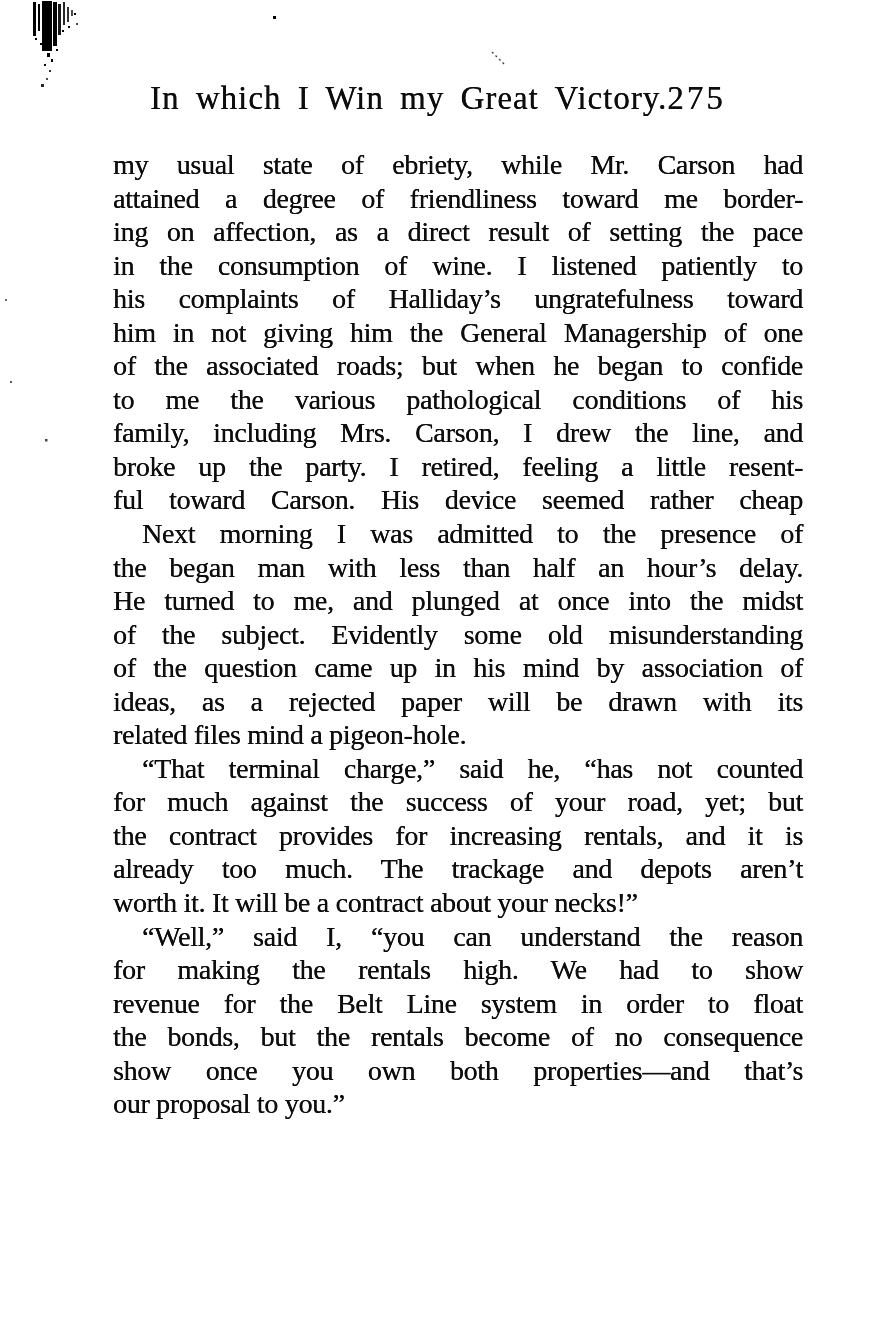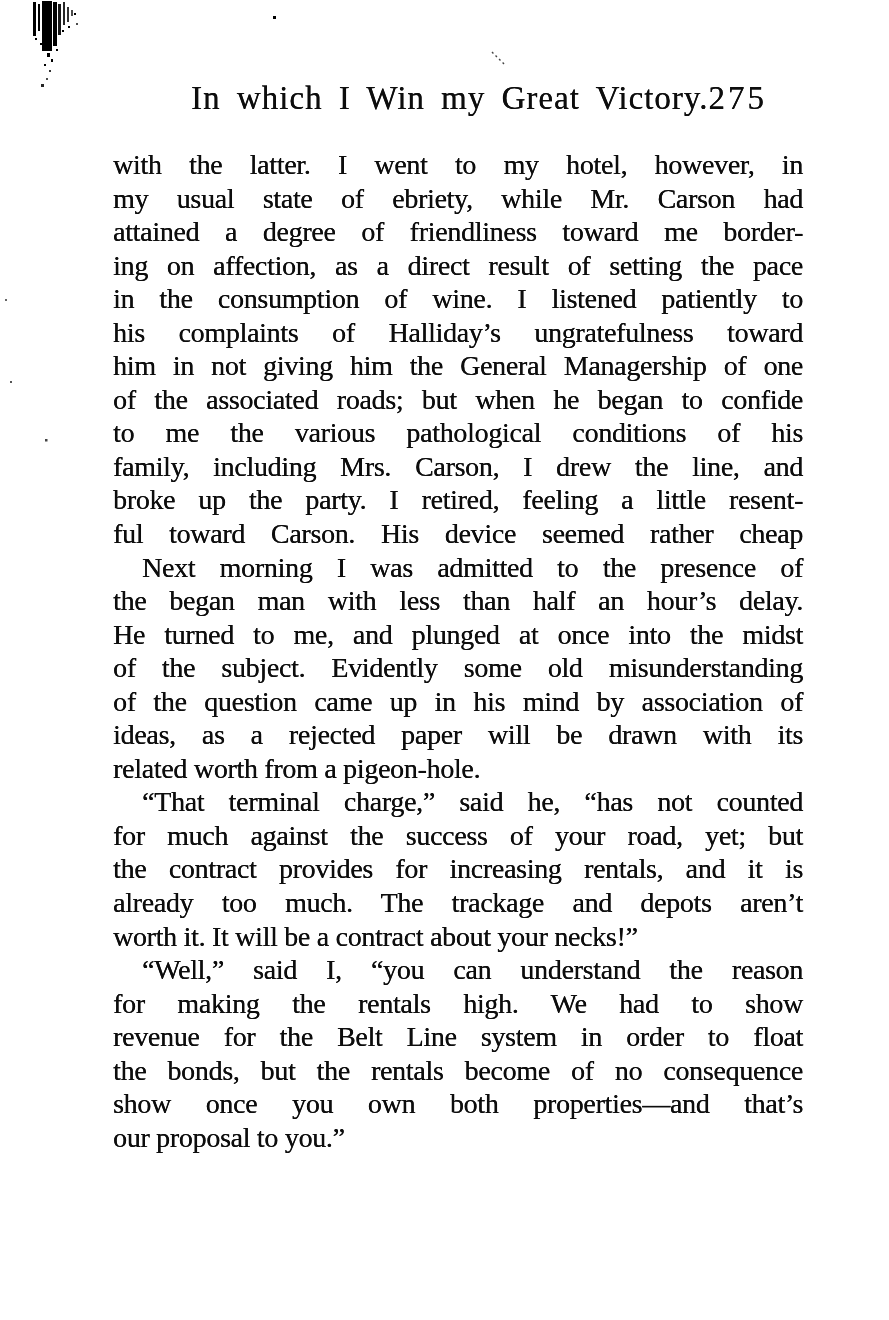--- a/index.html
+++ b/index.html
@@ -11,21 +11,21 @@
     font-family: "Liberation Serif", "DejaVu Serif", serif;
     color: #0d0d0d;
   }
   .scan-artifacts {
     position: absolute; top: 0; left: 0;
     pointer-events: none;
   }
   .page-header {
     position: absolute;
     top: 80px; left: 150px; width: 658px;
-    display: flex; justify-content: center; align-items: baseline;
+    display: flex; justify-content: flex-start; align-items: baseline;
     font-size: 33px;
     white-space: nowrap;
     text-shadow: 0.2px 0 0 currentColor;
   }
   .page-header .title {
     word-spacing: 7px;
     letter-spacing: 1px;
   }
   .page-header .folio {
     letter-spacing: 3px;
@@ -90,41 +90,40 @@
   <rect x="45" y="439" width="2.5" height="2.5" fill="#444"></rect>
 </svg>
 
 <div class="page-header">
   <span class="title">In which I Win my Great Victory.</span>
     <span class="folio">275</span>
 </div>
 
 <div class="body-text">
   <div>
-    <div class="line">with the latter. I went to my hotel, however, in</div>
     <div class="line">my usual state of ebriety, while Mr. Carson had</div>
     <div class="line">attained a degree of friendliness toward me border-</div>
     <div class="line">ing on affection, as a direct result of setting the pace</div>
     <div class="line">in the consumption of wine. I listened patiently to</div>
     <div class="line">his complaints of Halliday’s ungratefulness toward</div>
     <div class="line">him in not giving him the General Managership of one</div>
     <div class="line">of the associated roads; but when he began to confide</div>
     <div class="line">to me the various pathological conditions of his</div>
     <div class="line">family, including Mrs. Carson, I drew the line, and</div>
     <div class="line">broke up the party. I retired, feeling a little resent-</div>
     <div class="line">ful toward Carson. His device seemed rather cheap</div>
   </div>
   <div>
     <div class="line indent">Next morning I was admitted to the presence of</div>
     <div class="line">the began man with less than half an hour’s delay.</div>
     <div class="line">He turned to me, and plunged at once into the midst</div>
     <div class="line">of the subject. Evidently some old misunderstanding</div>
     <div class="line">of the question came up in his mind by association of</div>
     <div class="line">ideas, as a rejected paper will be drawn with its</div>
-    <div class="line para-end">related worth from a pigeon-hole.</div>
+    <div class="line para-end">related files mind a pigeon-hole.</div>
   </div>
   <div>
     <div class="line indent">“That terminal charge,” said he, “has not counted</div>
     <div class="line">for much against the success of your road, yet; but</div>
     <div class="line">the contract provides for increasing rentals, and it is</div>
     <div class="line">already too much. The trackage and depots aren’t</div>
     <div class="line para-end">worth it. It will be a contract about your necks!”</div>
   </div>
   <div>
     <div class="line indent">“Well,” said I, “you can understand the reason</div>

